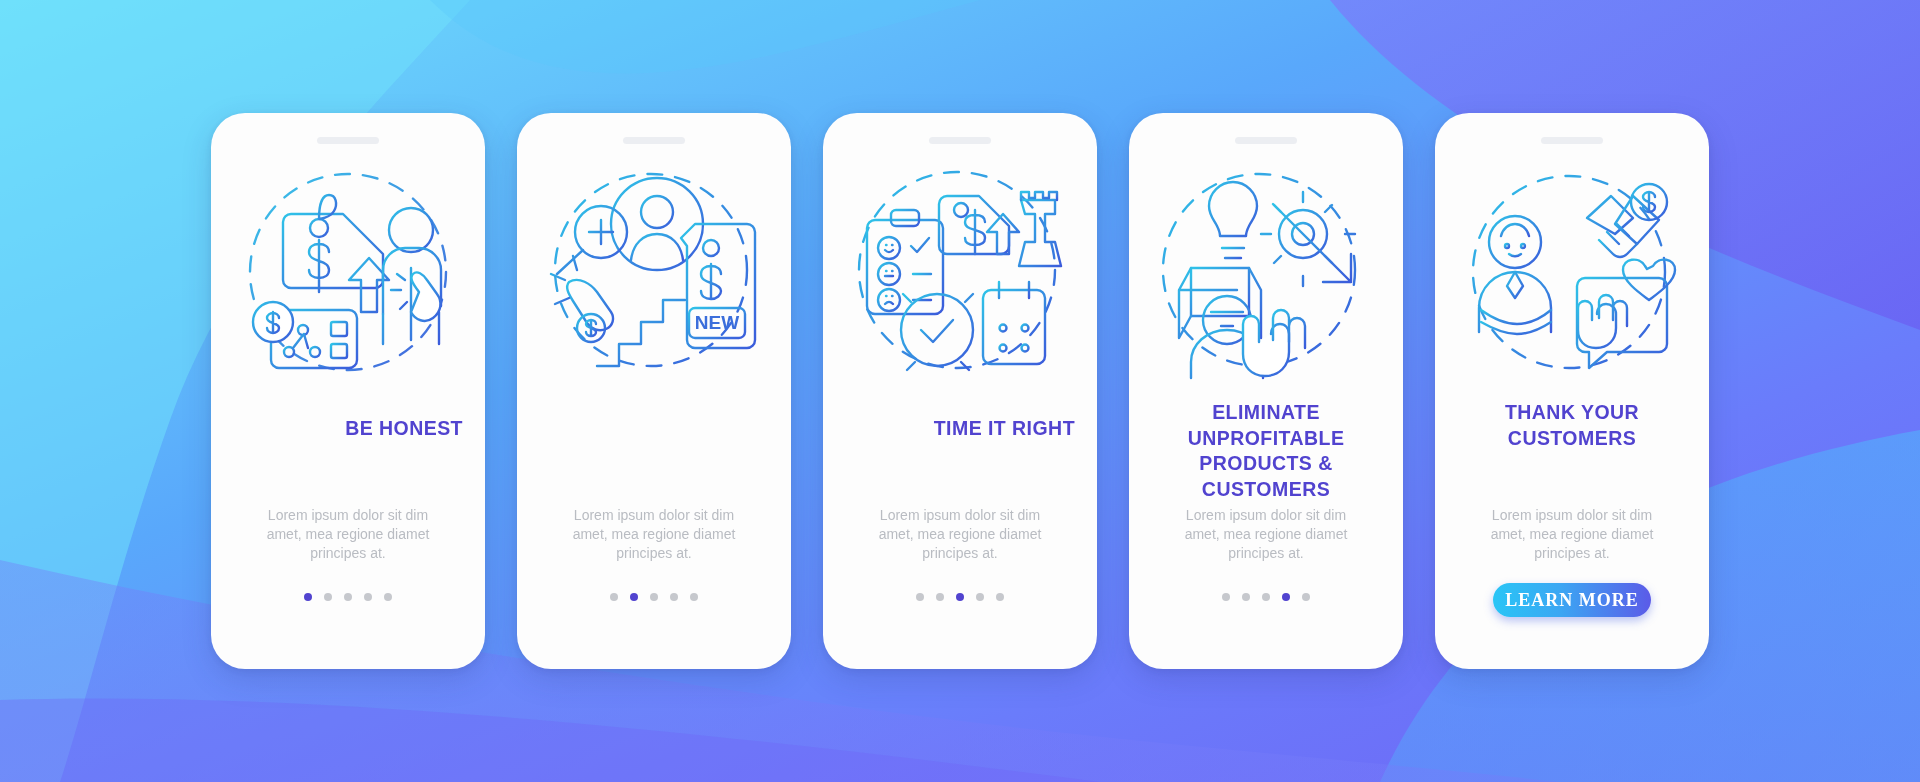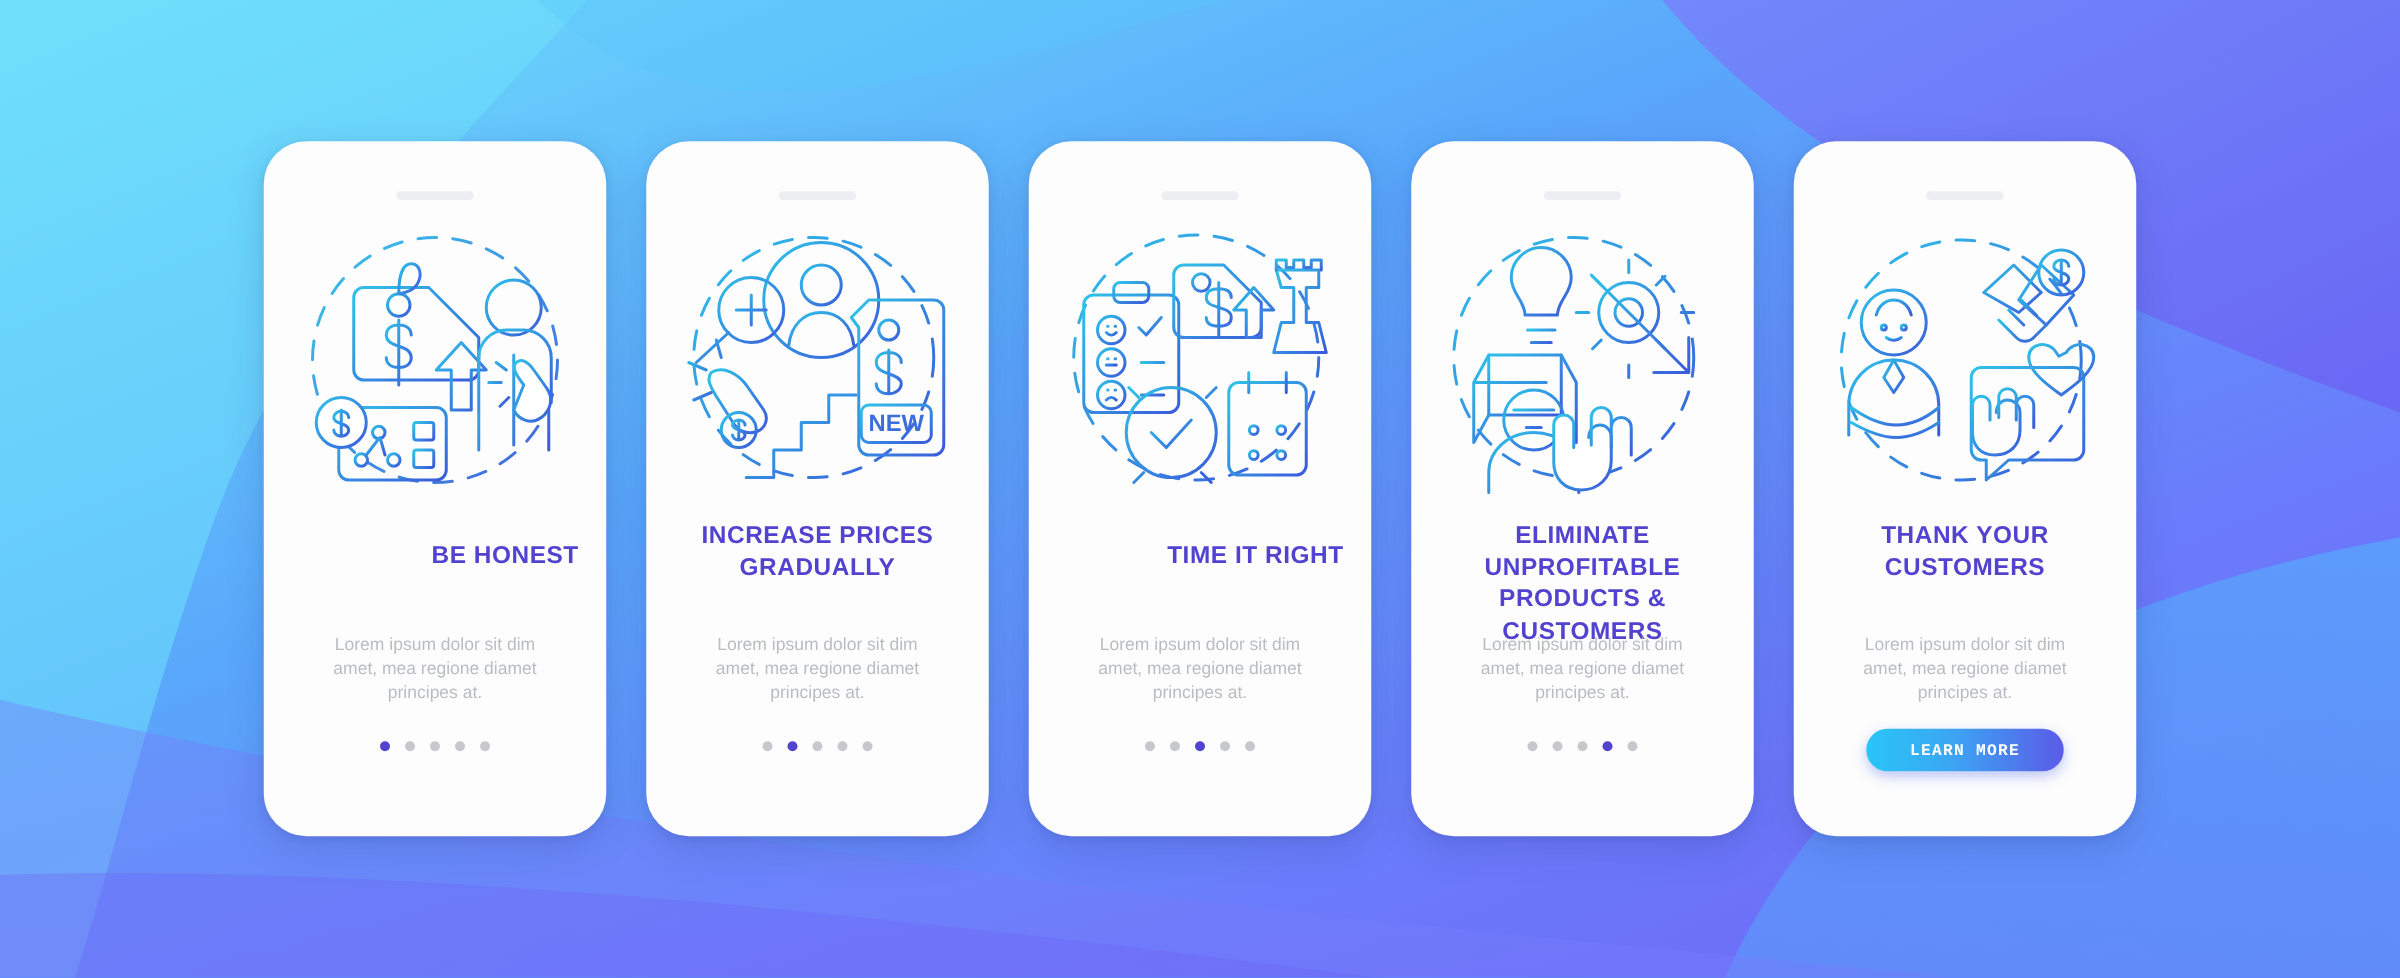--- a/index.html
+++ b/index.html
@@ -20,21 +20,21 @@
     gap:32px;
   }
 
   .phone {
     width:274px; height:556px;
     background:#fdfdfd;
     border-radius:34px;
     box-shadow:0 10px 30px rgba(40,50,120,.18), 0 2px 6px rgba(40,50,120,.10);
     position:relative;
     display:flex; flex-direction:column; align-items:center;
-    padding:16px 22px;
+    padding:0 22px;
     flex:0 0 auto;
   }
   .notch-bar {
     width:62px; height:7px; border-radius:4px;
     background:#eceef2;
     margin-top:24px;
   }
 
   .illus-wrap {
     width:100%; height:232px;
@@ -77,22 +77,22 @@
 
   .cta {
     position:absolute;
     bottom:52px;
     left:50%; transform:translateX(-50%);
     width:158px; height:34px;
     border-radius:17px;
     border:0; cursor:pointer;
     background:linear-gradient(90deg,#29c5f6 0%,#3ba7f3 42%,#5b5be8 100%);
     color:#fff;
-    font-size:13px; font-weight:bold; letter-spacing:1px;
-    font-family:Liberation Mono, monospace;
+    font-size:18px; font-weight:bold; letter-spacing:1px;
+    font-family:Liberation Serif, serif;
     box-shadow:0 4px 10px rgba(60,90,230,.35);
   }
 </style>
 </head>
 <body>
 
 <svg id="bg" viewBox="0 0 1920 782" preserveAspectRatio="none">
   <defs>
     <linearGradient id="gBase" x1="0" y1="0" x2="1" y2="1">
       <stop offset="0%" stop-color="#6fe0fb"></stop>
@@ -210,21 +210,20 @@
           <path d="M52 158v16M57 162c0-2-2-4-5-4s-5 2-5 4 2 3 5 4 5 2 5 4-2 4-5 4-5-2-5-4"></path>
 
           <path d="M142 76l14-14 52 0a8 8 0 018 8v108a8 8 0 01-8 8h-52a8 8 0 01-8-8V84z"></path>
           <circle cx="172" cy="86" r="8"></circle>
           <path d="M172 102v34M182 112c0-5-4-8-10-8s-10 3-10 8 4 7 10 9 10 4 10 8-4 8-10 8-10-3-10-8"></path>
           <rect x="150" y="146" width="56" height="30" rx="6"></rect>
         </g>
         <text x="178" y="167" font-family="Liberation Sans, sans-serif" font-size="19" font-weight="bold" fill="#3b6edb" text-anchor="middle">NEW</text>
       </svg>
     </div>
-    <div class="title">INCREASE PRICES GRADUALLY</div>
     <div class="body-text">Lorem ipsum dolor sit dim amet, mea regione diamet principes at.</div>
     <div class="dots">
       <span class="dot"></span>
       <span class="dot active"></span>
       <span class="dot"></span>
       <span class="dot"></span>
       <span class="dot"></span>
     </div>
   </div>
 

